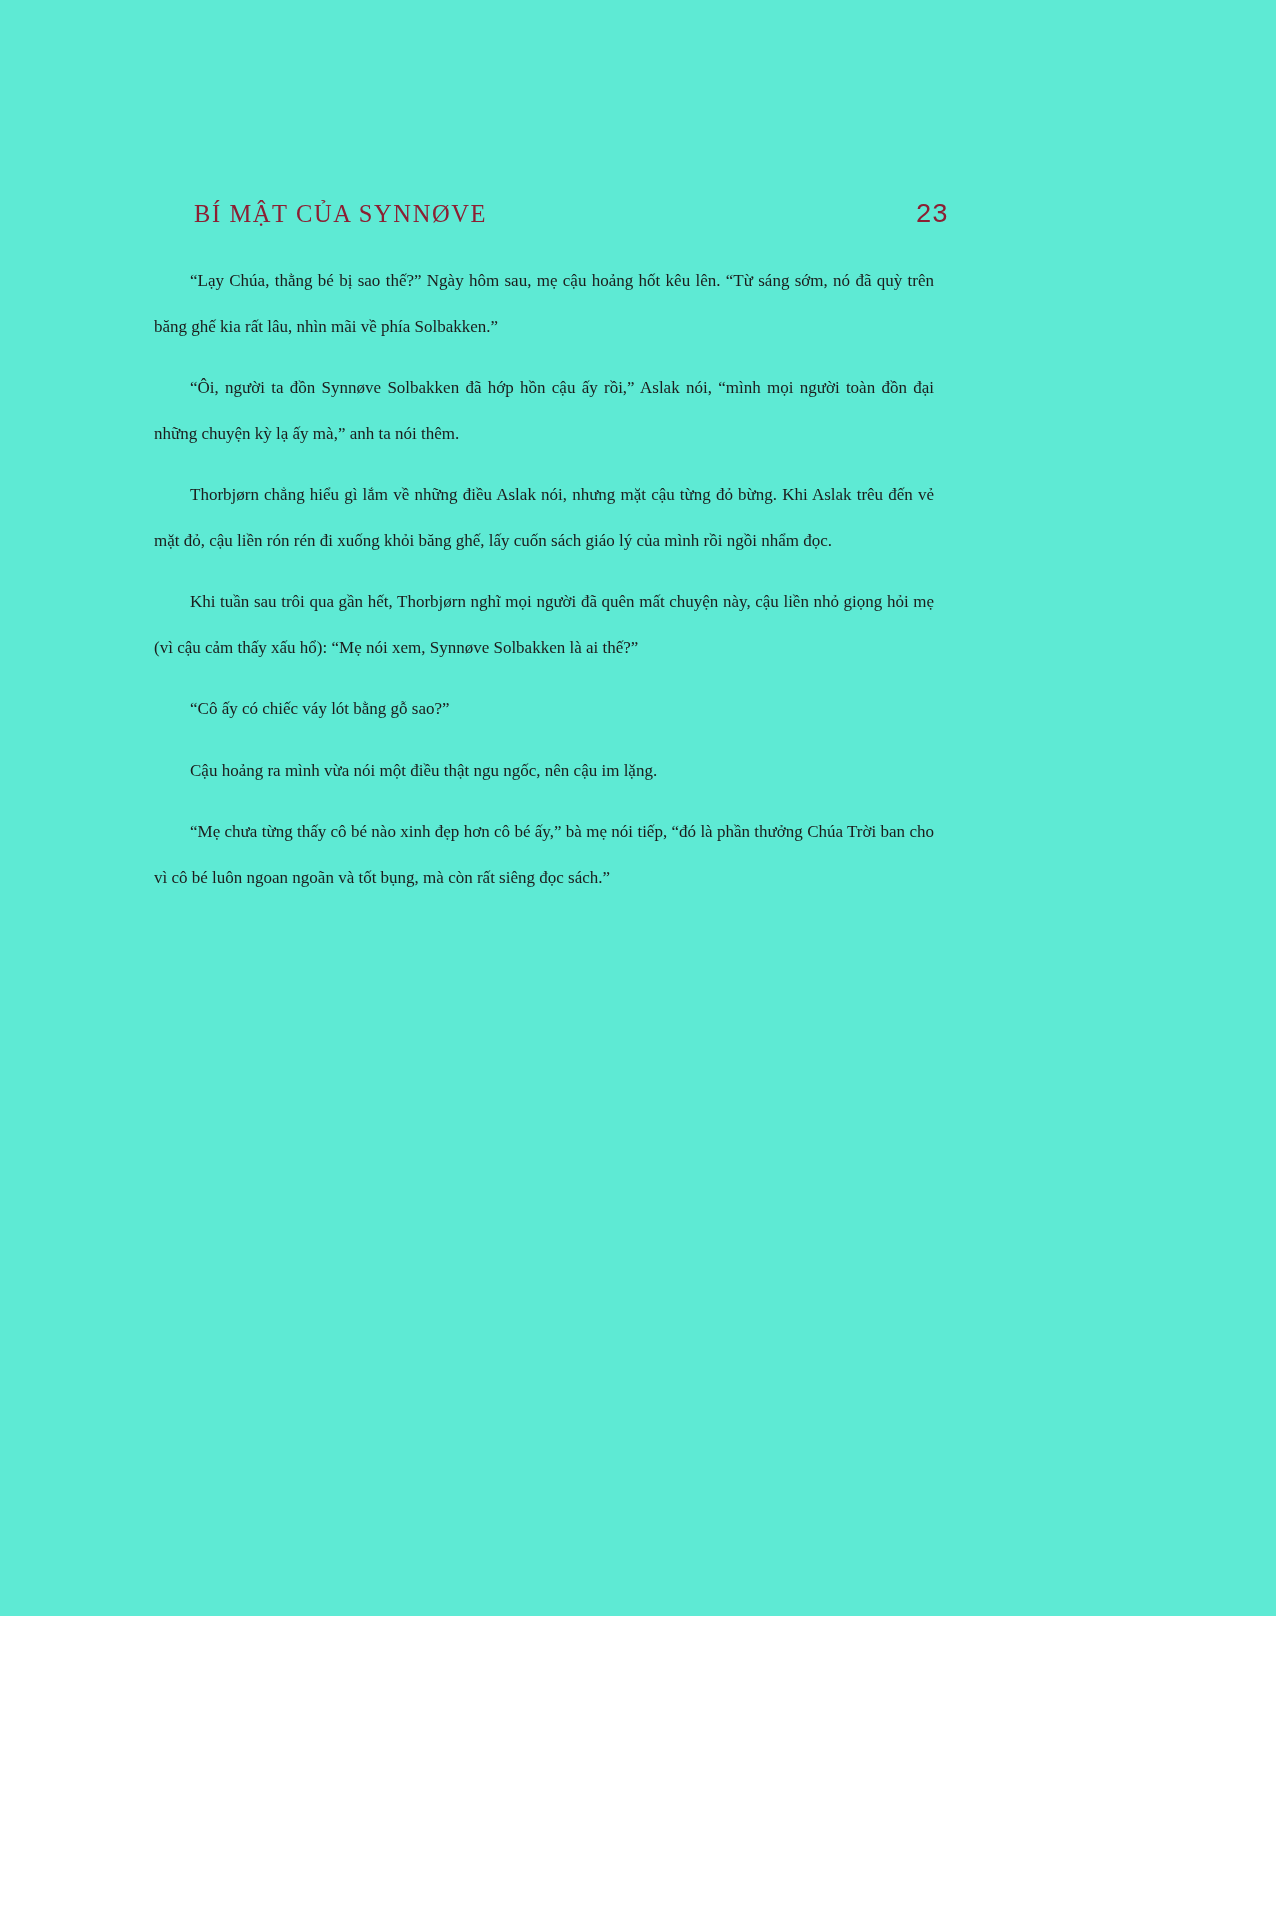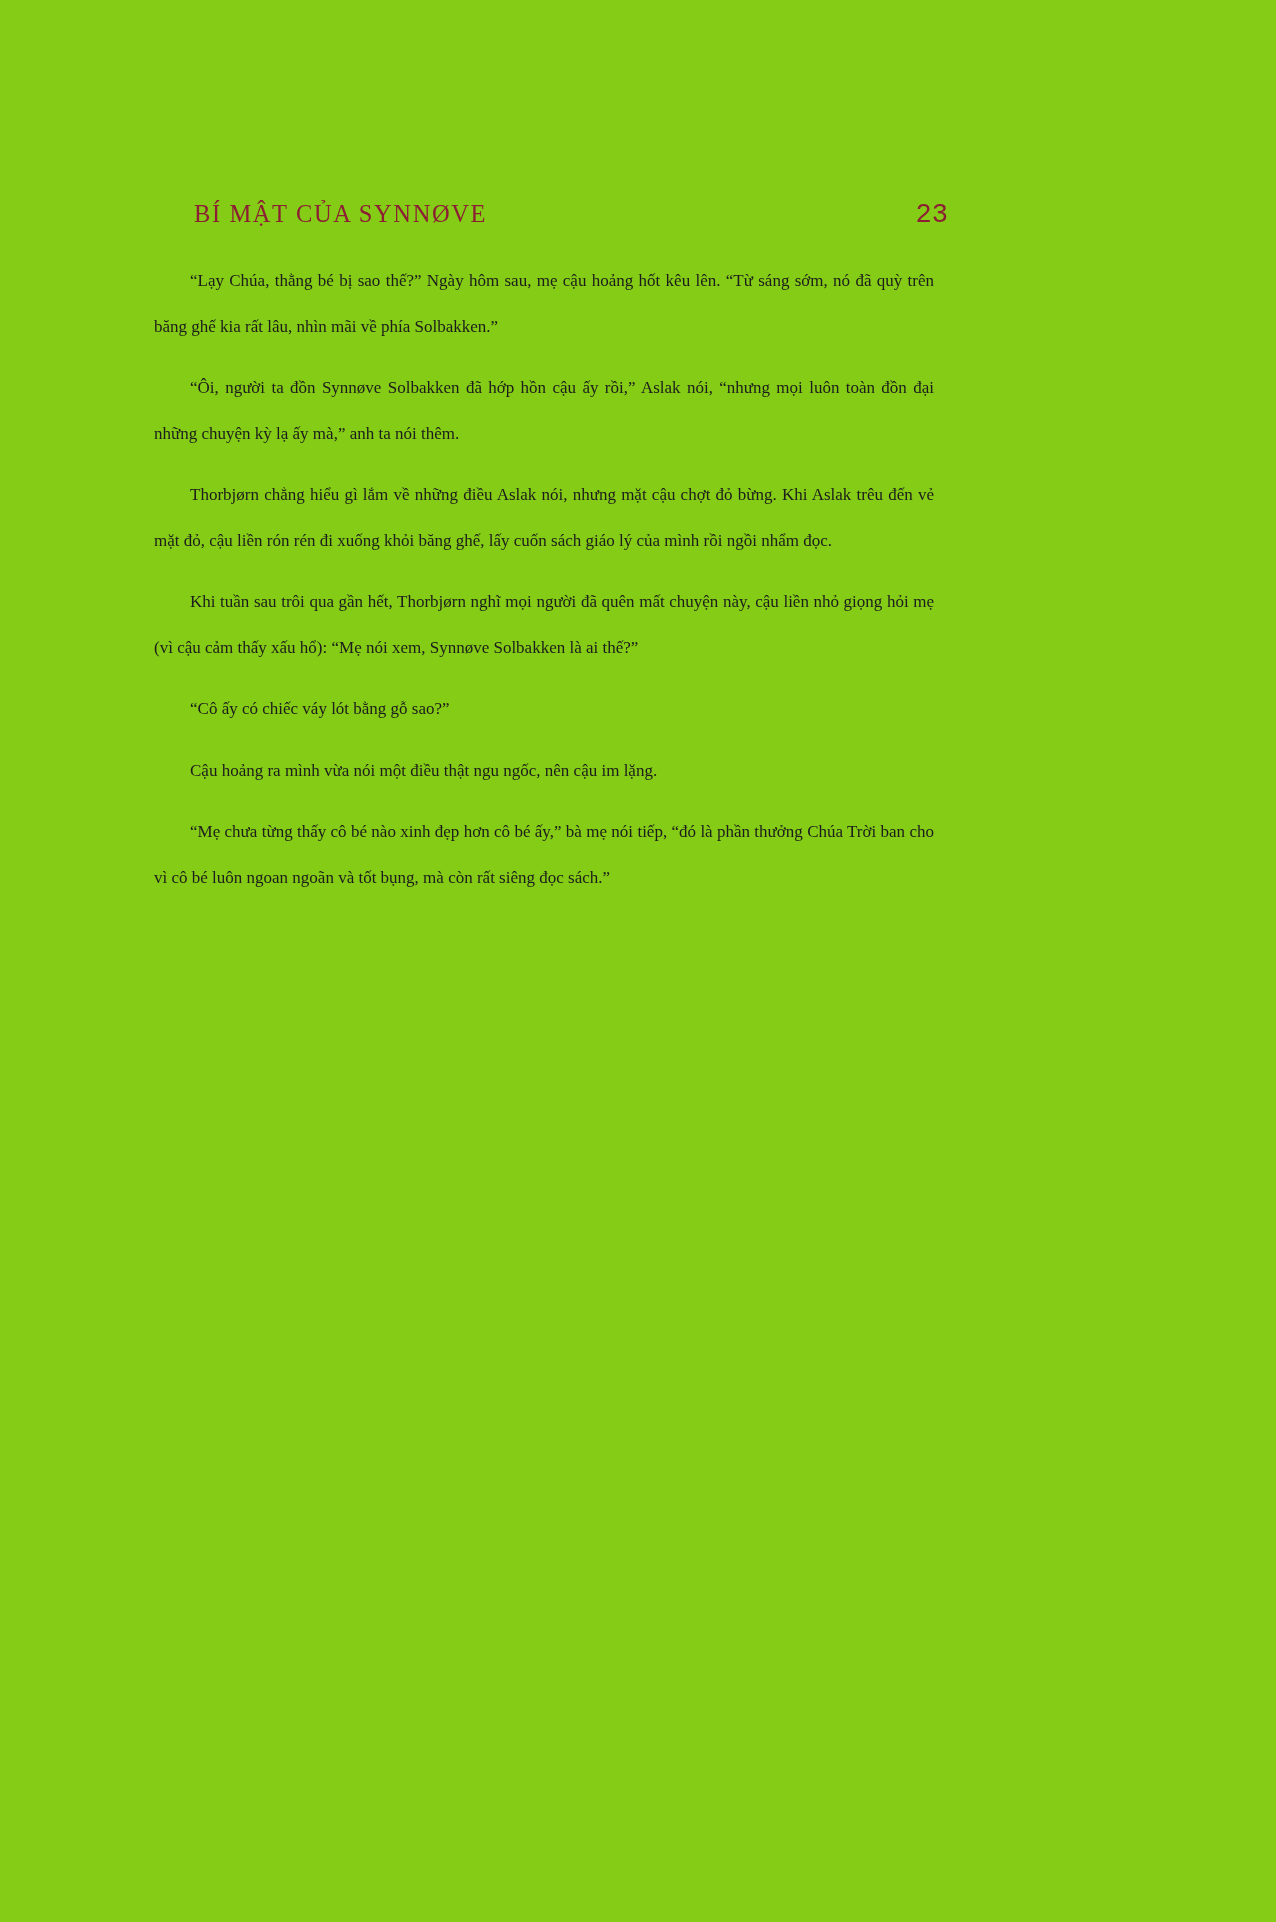--- a/index.html
+++ b/index.html
@@ -3,22 +3,22 @@
 <meta charset="utf-8">
 <style>
   html, body {
     margin: 0;
     padding: 0;
     background: #ffffff;
   }
   .page {
     position: relative;
     width: 1276px;
-    height: 1922px;
-    background: #84cc16;
+    height: 1616px;
+    background: #5eead4;
     margin: 0 auto;
     overflow: hidden;
     font-family: "Liberation Serif", serif;
   }
   .content {
     position: absolute;
     left: 138px;
     top: 200px;
     width: 812px;
   }
@@ -59,22 +59,22 @@
 <div class="page">
   <div class="content">
 
     <div class="running-head">
       <div class="title">BÍ MẬT CỦA SYNNØVE</div>
       <div class="folio">23</div>
     </div>
 
     <div class="body-text">
       <p>“Lạy Chúa, thằng bé bị sao thế?” Ngày hôm sau, mẹ cậu hoảng hốt kêu lên. “Từ sáng sớm, nó đã quỳ trên băng ghế kia rất lâu, nhìn mãi về phía Solbakken.”</p>
-      <p>“Ôi, người ta đồn Synnøve Solbakken đã hớp hồn cậu ấy rồi,” Aslak nói, “nhưng mọi luôn toàn đồn đại những chuyện kỳ lạ ấy mà,” anh ta nói thêm.</p>
-      <p>Thorbjørn chẳng hiểu gì lắm về những điều Aslak nói, nhưng mặt cậu chợt đỏ bừng. Khi Aslak trêu đến vẻ mặt đỏ, cậu liền rón rén đi xuống khỏi băng ghế, lấy cuốn sách giáo lý của mình rồi ngồi nhẩm đọc.</p>
+      <p>“Ôi, người ta đồn Synnøve Solbakken đã hớp hồn cậu ấy rồi,” Aslak nói, “mình mọi người toàn đồn đại những chuyện kỳ lạ ấy mà,” anh ta nói thêm.</p>
+      <p>Thorbjørn chẳng hiểu gì lắm về những điều Aslak nói, nhưng mặt cậu từng đỏ bừng. Khi Aslak trêu đến vẻ mặt đỏ, cậu liền rón rén đi xuống khỏi băng ghế, lấy cuốn sách giáo lý của mình rồi ngồi nhẩm đọc.</p>
       <p>Khi tuần sau trôi qua gần hết, Thorbjørn nghĩ mọi người đã quên mất chuyện này, cậu liền nhỏ giọng hỏi mẹ (vì cậu cảm thấy xấu hổ): “Mẹ nói xem, Synnøve Solbakken là ai thế?”</p>
       <p>“Cô ấy có chiếc váy lót bằng gỗ sao?”</p>
       <p>Cậu hoảng ra mình vừa nói một điều thật ngu ngốc, nên cậu im lặng.</p>
       <p>“Mẹ chưa từng thấy cô bé nào xinh đẹp hơn cô bé ấy,” bà mẹ nói tiếp, “đó là phần thưởng Chúa Trời ban cho vì cô bé luôn ngoan ngoãn và tốt bụng, mà còn rất siêng đọc sách.”</p>
     </div>
 
   </div>
 </div>
 
 </body></html>

